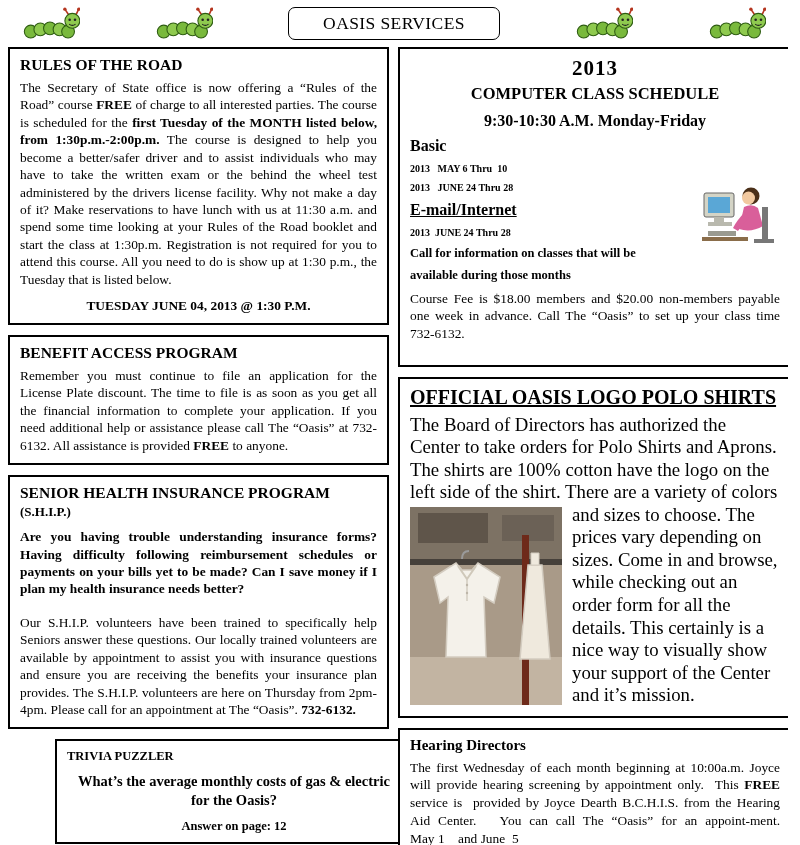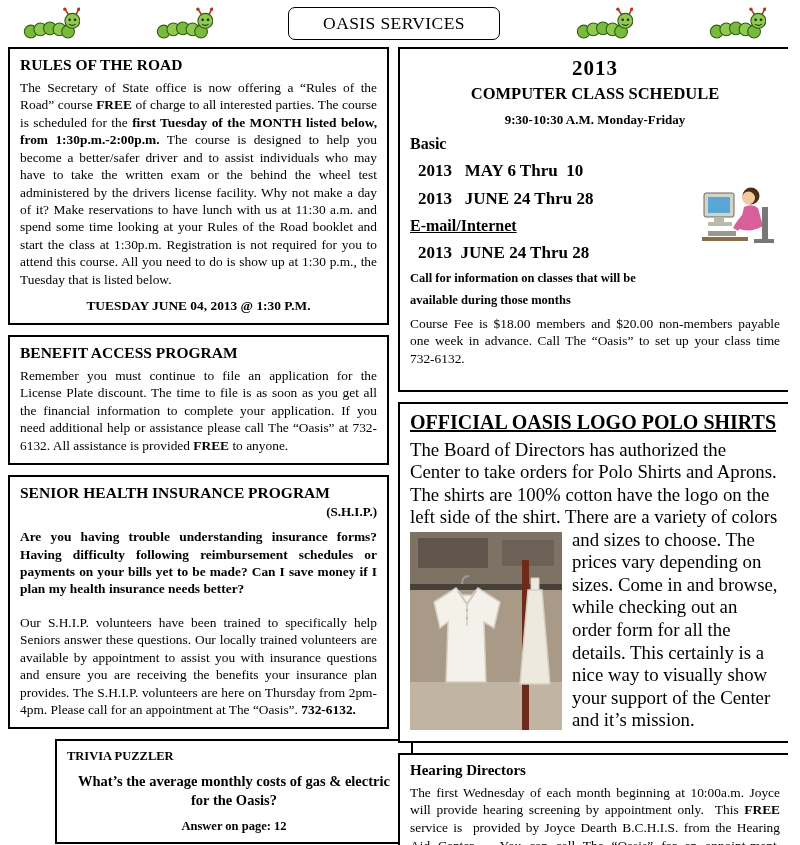--- a/index.html
+++ b/index.html
@@ -27,37 +27,37 @@
   .right-col { left: 398px; width: 394px; }
 
   .box { border: 2px solid #000; background: #fff; padding: 7px 10px 9px; margin-bottom: 10px; }
 
   .h-center { font-weight: bold; }
   .title-lg { font-size: 15.5px; margin: 0 0 5px; }
   .body-text { font-size: 13.4px; line-height: 1.3; text-align: justify; margin: 0; }
   .b { font-weight: bold; }
   .u { text-decoration: underline; }
   .footer-line { text-align: center; font-weight: bold; font-size: 13.4px; margin-top: 10px; }
-  .subtitle { text-align: right; font-weight: bold; font-size: 13px; margin: 2px 0 8px; }
+  .subtitle { text-align: left; font-weight: bold; font-size: 13px; margin: 2px 0 8px; }
   .bold-par { font-weight: bold; }
   .mt8 { margin-top: 16px; }
 
   
   .trivia-box { margin-left: 47px; width: 334px; padding: 6px 10px 8px; }
   .trivia-title { font-size: 12.5px; margin: 2px 0 8px; }
   .trivia-q { font-size: 14.5px; text-align: center; font-weight: bold; line-height: 1.25; margin: 0 8px; }
   .trivia-a { font-size: 12.5px; text-align: center; font-weight: bold; margin-top: 10px; }
 
   
   .computer-box { position: relative; }
   .year { font-size: 21px; text-align: center; font-weight: bold; letter-spacing: 1px; }
   .comp-title { font-size: 16.5px; text-align: center; font-weight: bold; margin-top: 3px; }
-  .comp-time { font-size: 13px; text-align: center; font-weight: bold; margin: 8px 0 4px; }
+  .comp-time { font-size: 16px; text-align: center; font-weight: bold; margin: 8px 0 4px; }
   .sched-label { font-weight: bold; font-size: 16px; margin-top: 7px; }
-  .sched-row { font-weight: bold; font-size: 17px; margin: 8px 8px; white-space: pre; }
+  .sched-row { font-weight: bold; font-size: 10px; margin: 8px 0; white-space: pre; }
   .note { font-weight: bold; font-size: 12.5px; margin: 7px 0; }
   .fee { font-size: 13.4px; text-align: justify; line-height: 1.3; margin-top: 5px; }
   .clipart { position: absolute; right: 16px; top: 132px; line-height: 0; }
 
   
   .polo-title { font-size: 20px; font-weight: bold; text-decoration: underline; margin: 0 0 5px; white-space: nowrap; }
   .polo-body { font-size: 18.8px; line-height: 1.2; text-align: left; }
   .polo-photo { float: left; margin: 3px 10px 2px 0; line-height: 0; }
 
   

